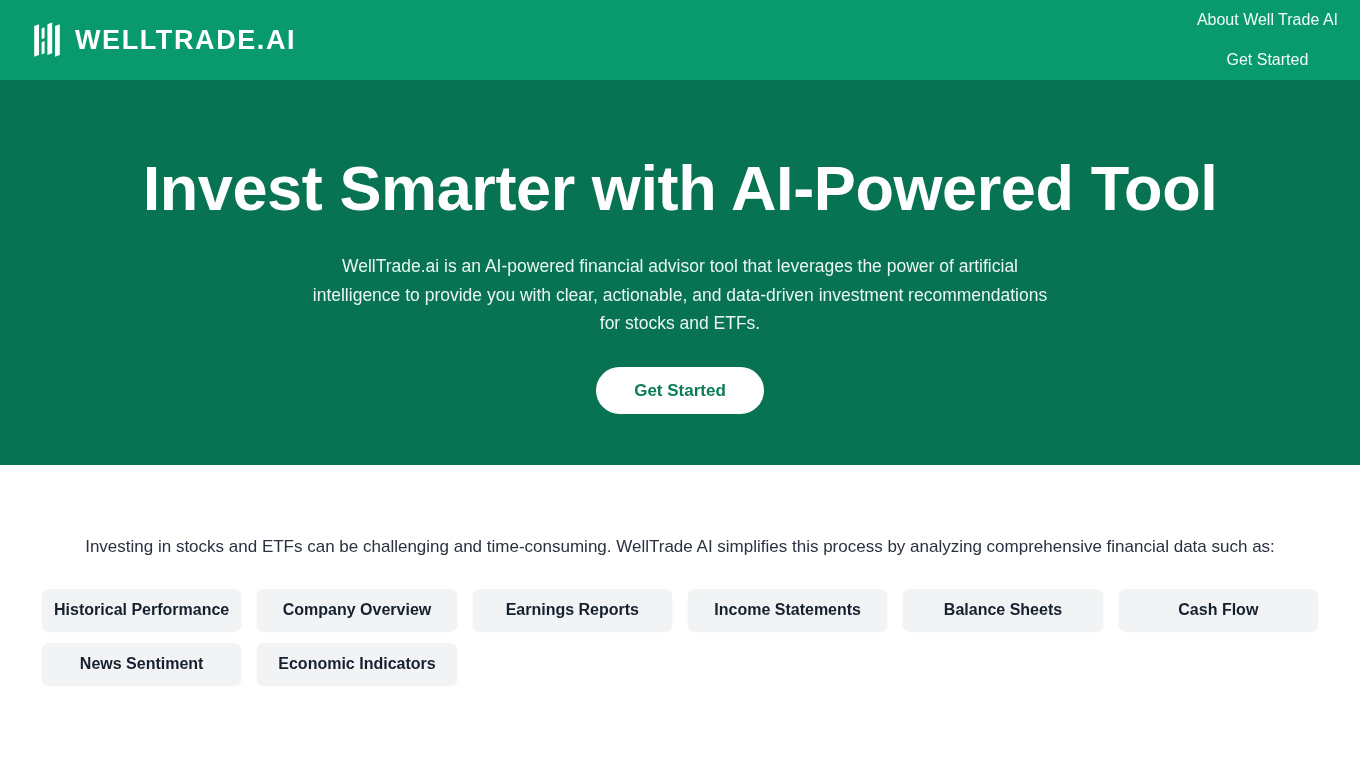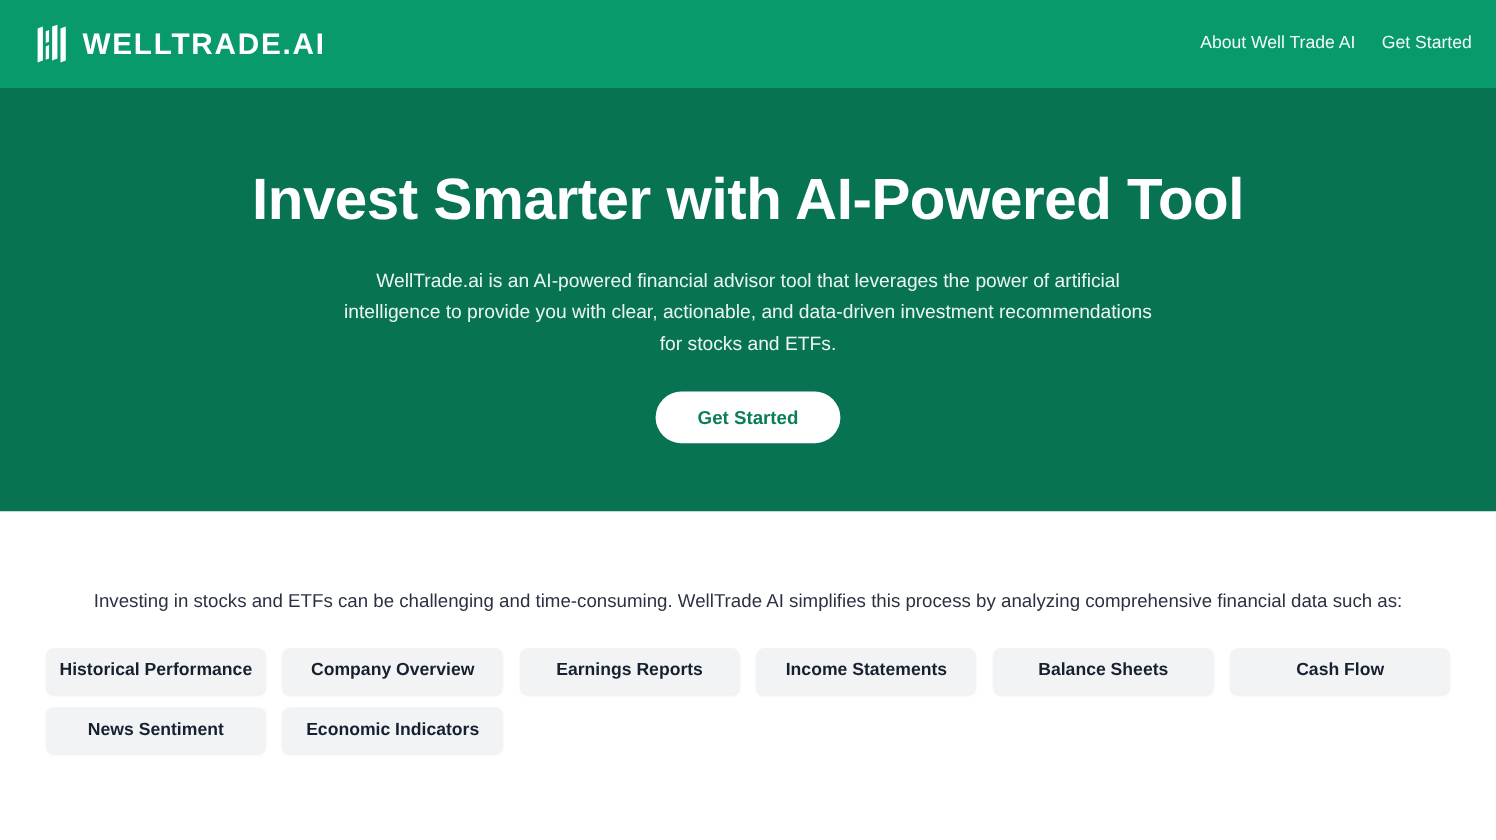--- a/index.html
+++ b/index.html
@@ -48,20 +48,21 @@
     font-weight: 700;
     letter-spacing: 1.6px;
     line-height: 1;
     white-space: nowrap;
   }
 
   .main-nav {
     display: flex;
     align-items: center;
     gap: 24px;
+    flex-direction: column;
   }
 
   .nav-link {
     color: #f2fbf7;
     font-size: 16px;
     line-height: 1;
     text-decoration: none;
     white-space: nowrap;
     cursor: pointer;
   }
@@ -69,21 +70,21 @@
   
   .hero {
     height: 385px;
     background: #077352;
     text-align: center;
     padding-top: 72px;
   }
 
   .hero-title {
     color: #ffffff;
-    font-size: 53px;
+    font-size: 63px;
     font-weight: 700;
     line-height: 1.15;
     letter-spacing: -0.4px;
   }
 
   .hero-sub {
     color: #eaf6f1;
     font-size: 17.5px;
     line-height: 1.62;
     width: 740px;

